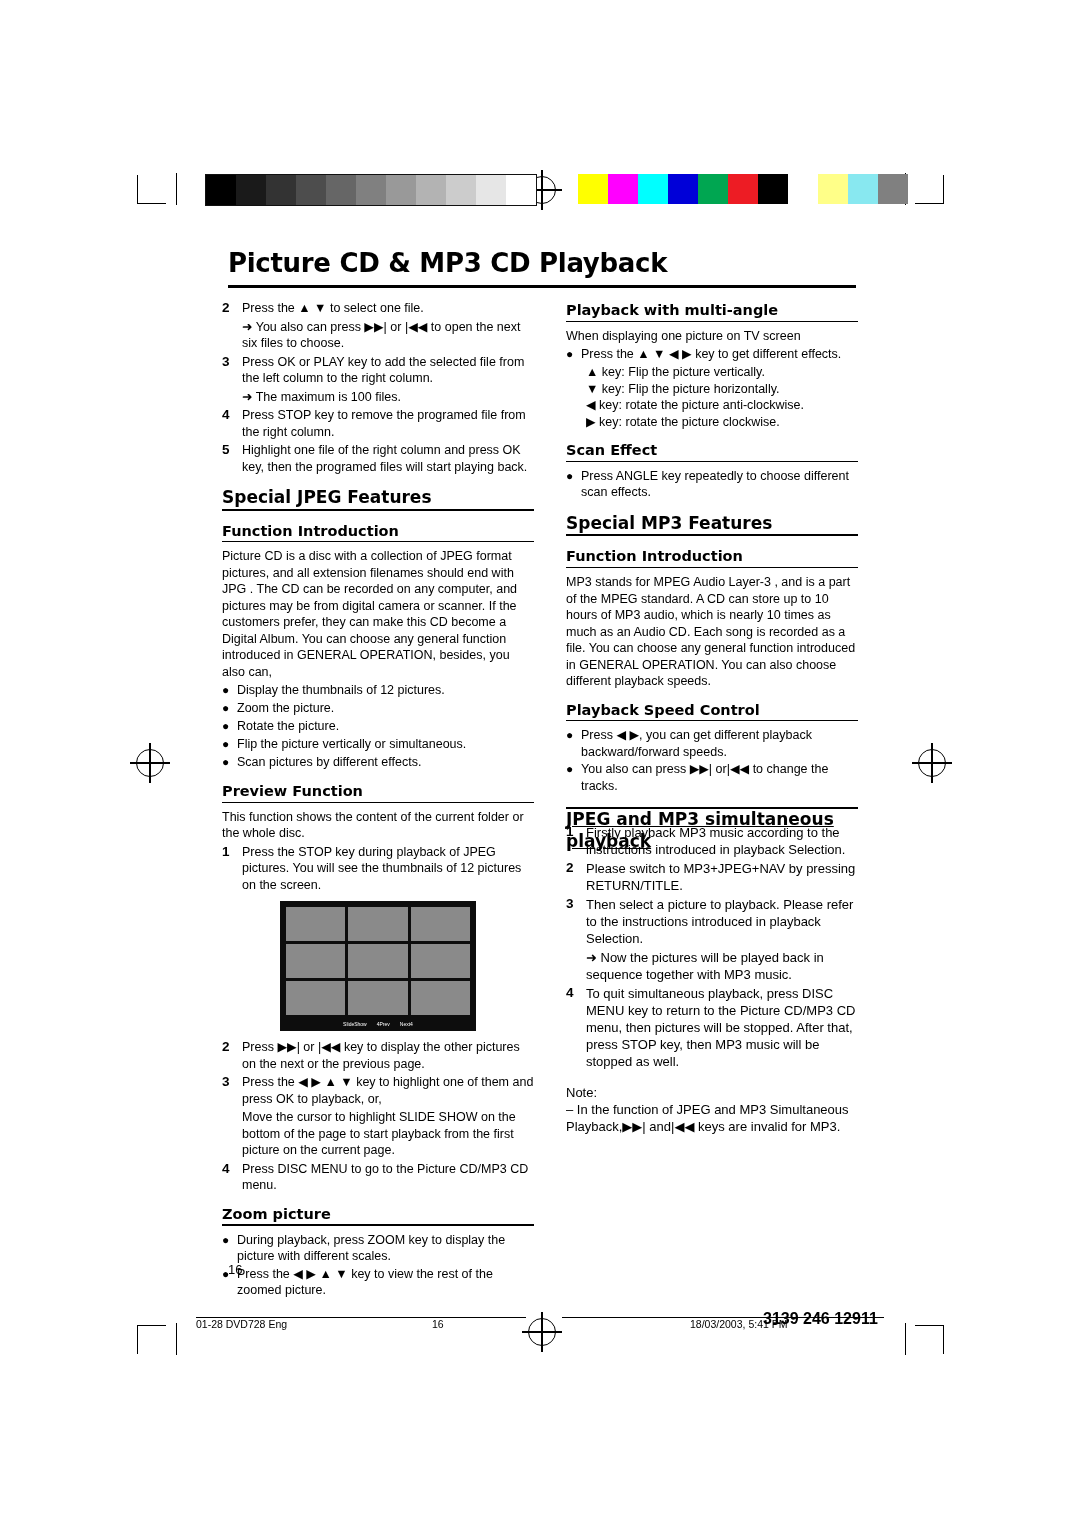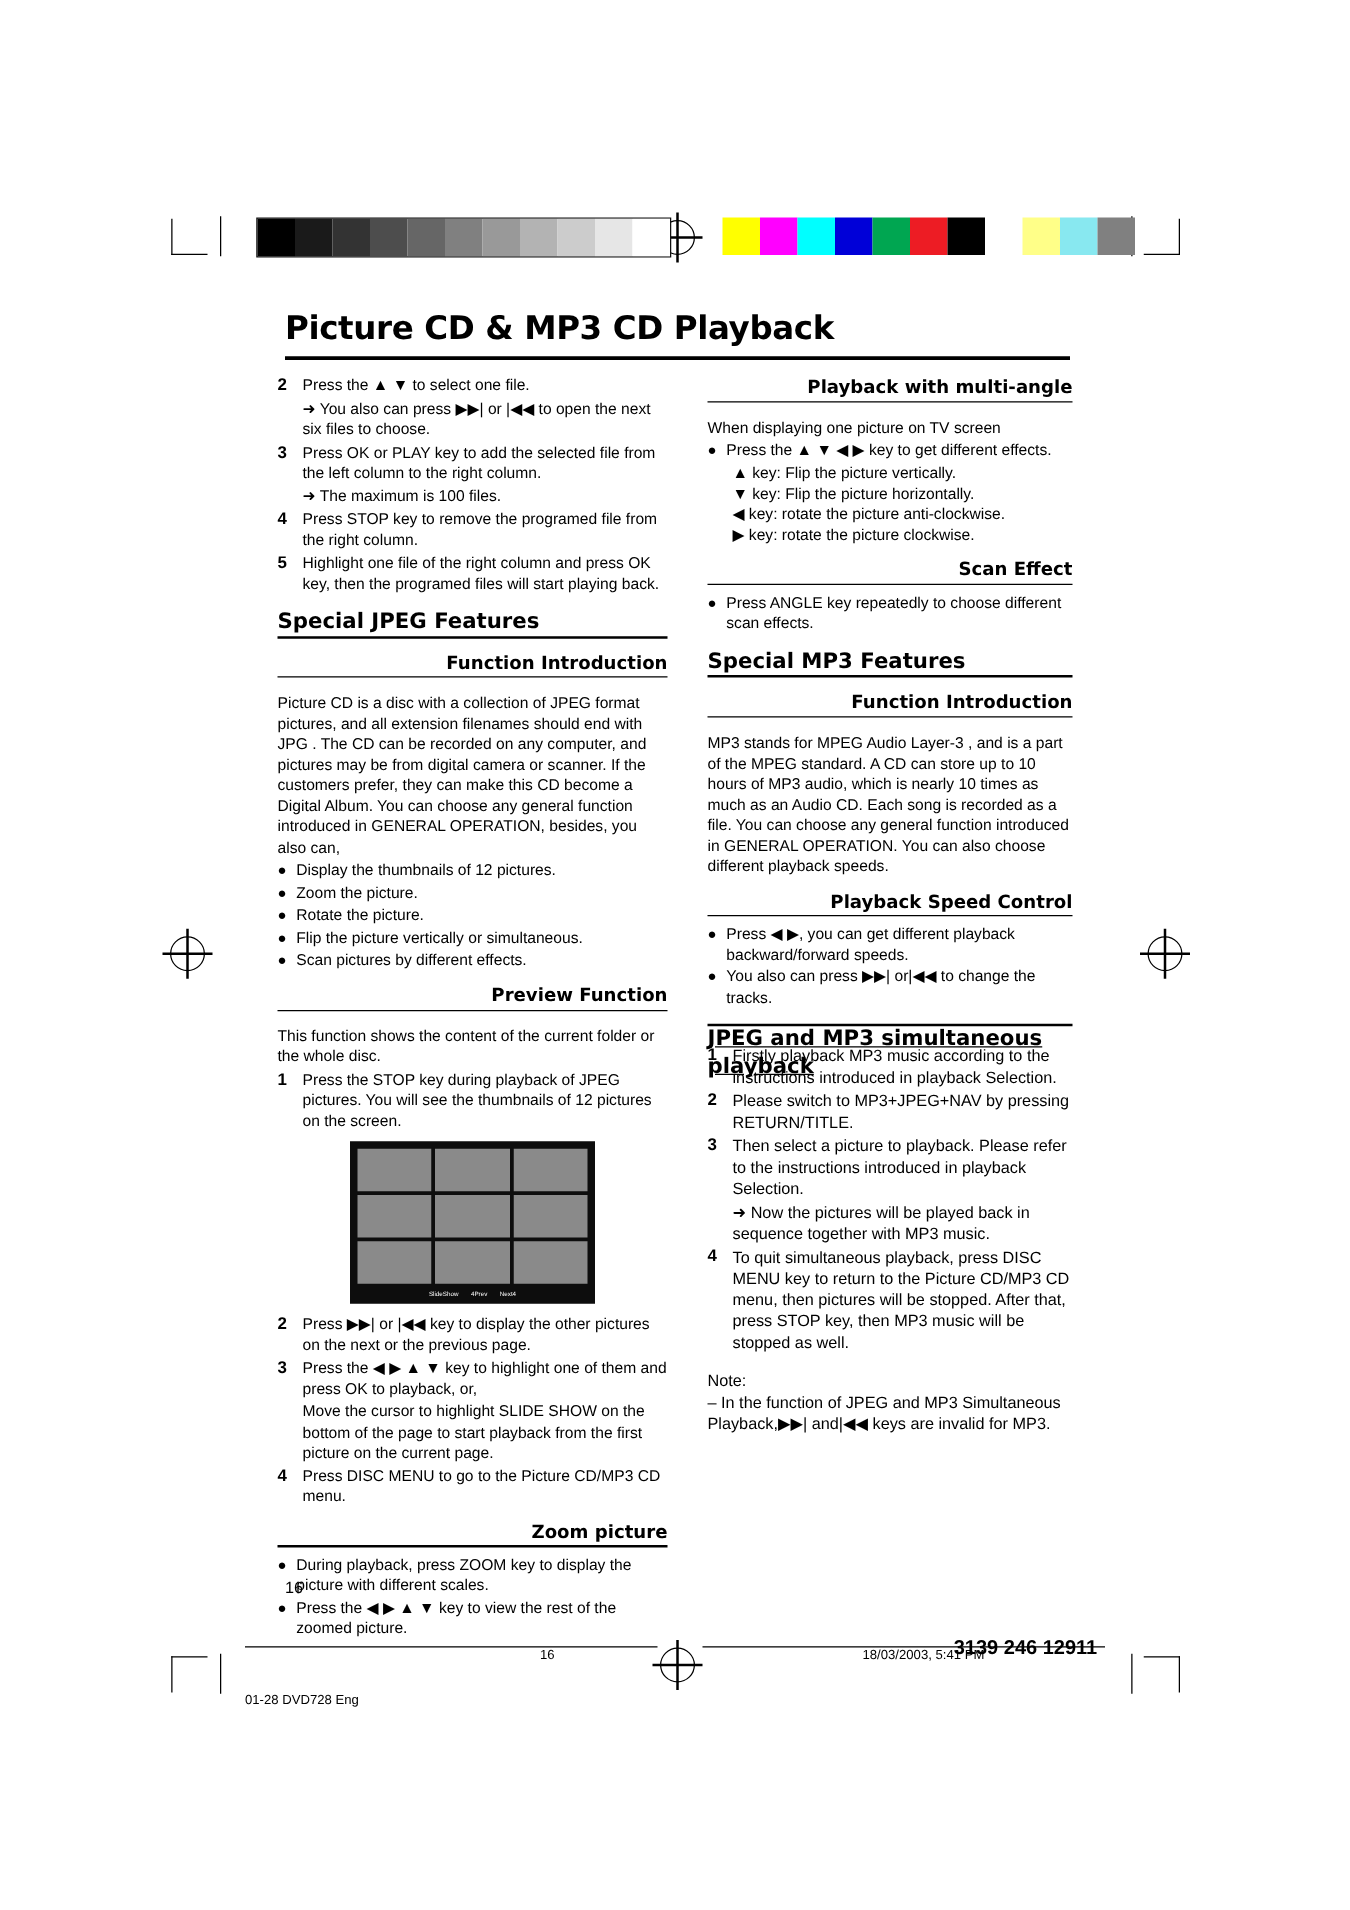--- a/index.html
+++ b/index.html
@@ -41,44 +41,44 @@
     font-family:"DejaVu Sans", sans-serif;
   }
   .title-rule{position:absolute;left:228px;top:285px;width:628px;height:2.5px;background:#000;}
 
   .col{position:absolute;font-size:12.5px;line-height:16.5px;}
   .colL{left:222px;top:300px;width:312px;}
   .colR{left:566px;top:300px;width:292px;}
 
   .h2{font-size:17px;font-weight:bold;font-family:"DejaVu Sans", sans-serif;margin:14px 0 3px 0;}
   .h2rule{height:2px;background:#000;margin-bottom:7px;}
-  .h3{font-size:14.5px;font-weight:bold;font-family:"DejaVu Sans", sans-serif;margin:12px 0 2px 0;text-align:right;}
+  .h3{font-size:14.5px;font-weight:bold;font-family:"DejaVu Sans", sans-serif;margin:12px 0 2px 0;}
   .h3rule{height:1.2px;background:#000;margin-bottom:6px;}
 
   .num-item{display:flex;margin-bottom:2px;}
   .num-item .n{width:20px;flex:0 0 20px;font-weight:bold;font-size:13.5px;line-height:16.5px;}
   .num-item .t{flex:1;}
   .bul-item{display:flex;margin-bottom:1px;}
   .bul-item .b{width:15px;flex:0 0 15px;font-size:12px;line-height:17px;}
   .bul-item .t{flex:1;}
-  .plain{margin-bottom:2px;margin-top:12px;}
+  .plain{margin-bottom:2px;}
   .indent{padding-left:20px;}
 
   .thumbshot{
     margin:8px 0 8px 58px;width:196px;height:130px;background:#0d0d0d;
     padding:6px 6px 2px 6px;box-sizing:border-box;
   }
   .tgrid{display:grid;grid-template-columns:repeat(3,1fr);grid-gap:3px;}
   .tgrid div{height:34px;background:#8a8a8a;}
   .tbar{margin-top:4px;height:10px;display:flex;justify-content:center;align-items:center;gap:10px;font-size:5px;color:#fff;}
 
   .pagenum{position:absolute;left:228px;top:1262px;font-size:13px;}
   .footline{position:absolute;top:1317px;height:1.2px;background:#000;}
   .foot{position:absolute;font-size:10.5px;}
-  .foot.left{left:196px;top:1354px;}
+  .foot.left{left:196px;top:1318px;}
   .foot.mid{left:432px;top:1318px;}
   .foot.date{left:690px;top:1318px;}
   .foot.code{left:763px;top:1310px;font-size:16px;font-weight:bold;}
 
   .note-block{margin-top:14px;font-size:13px;line-height:17px;}
 </style>
 </head>
 <body>
 
 <div class="page">

